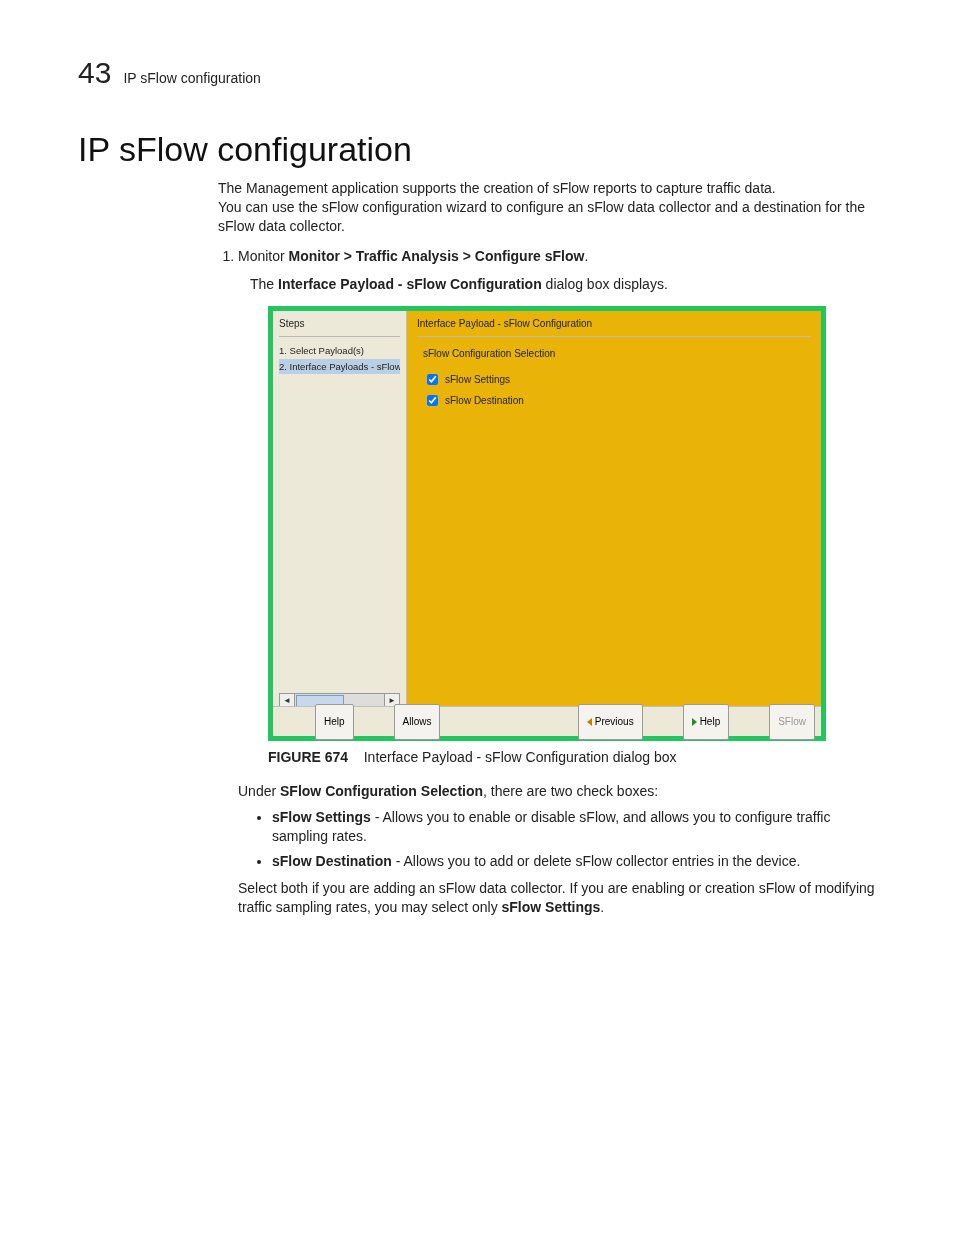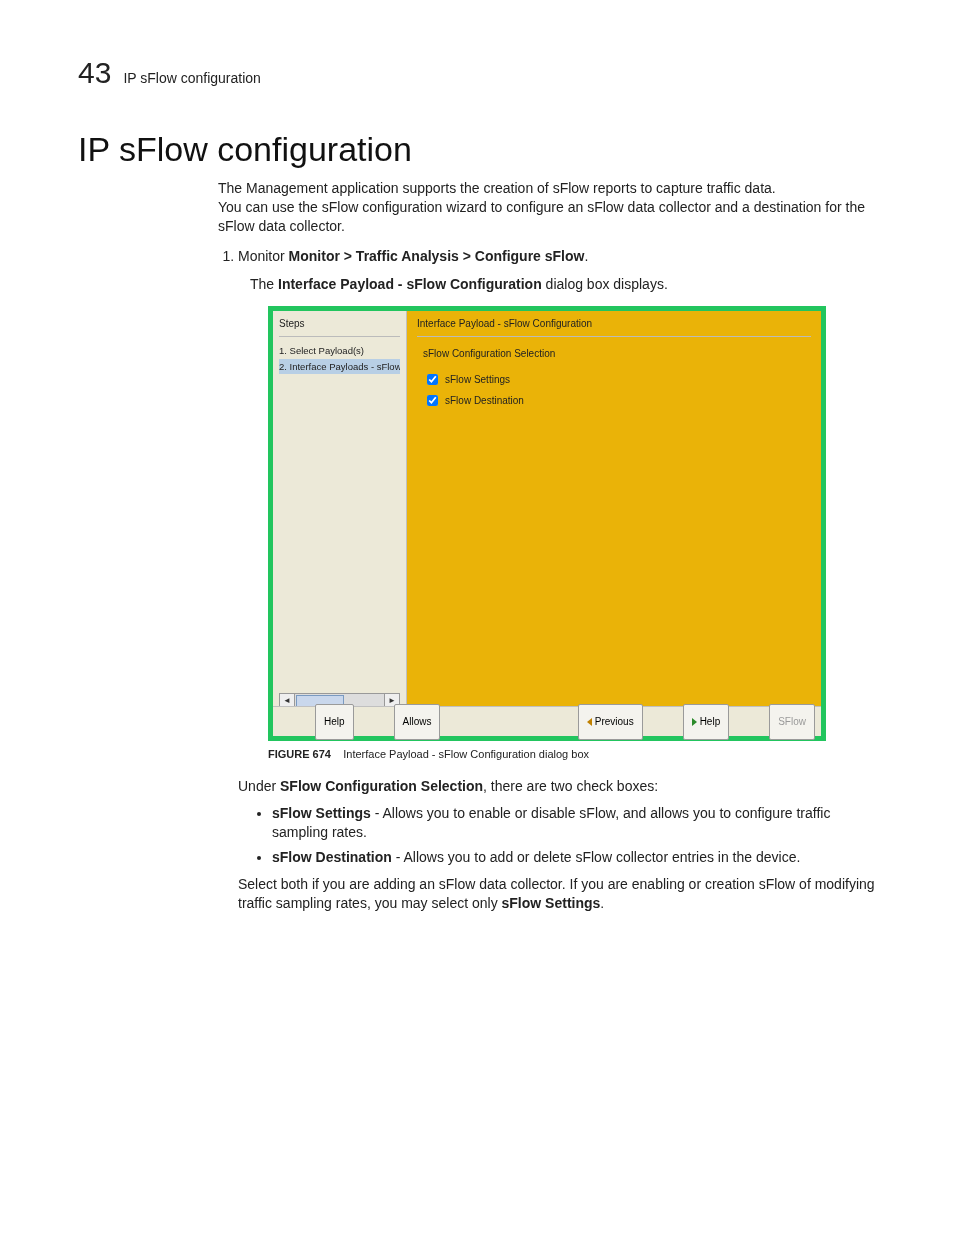--- a/index.html
+++ b/index.html
@@ -184,21 +184,21 @@
   }
   .dlg-buttons .spacer { flex: 1; }
   .tri-left {
     width:0;height:0;border-top:4px solid transparent;border-bottom:4px solid transparent;border-right:5px solid #c08000;
   }
   .tri-right {
     width:0;height:0;border-top:4px solid transparent;border-bottom:4px solid transparent;border-left:5px solid #2a8a2a;
   }
   .fig-caption {
     margin: 6px 0 14px 30px;
-    font-size: 11px;
+    font-size: 14px;
   }
   .fig-caption .figlabel { font-weight: 700; font-family: "Arial Narrow", Arial, sans-serif; font-stretch: condensed; }
   ul.bullets {
     list-style: disc;
     padding-left: 34px;
     margin: 8px 0;
   }
   ul.bullets li { margin: 6px 0; line-height: 1.35; }
 </style>
 </head>

